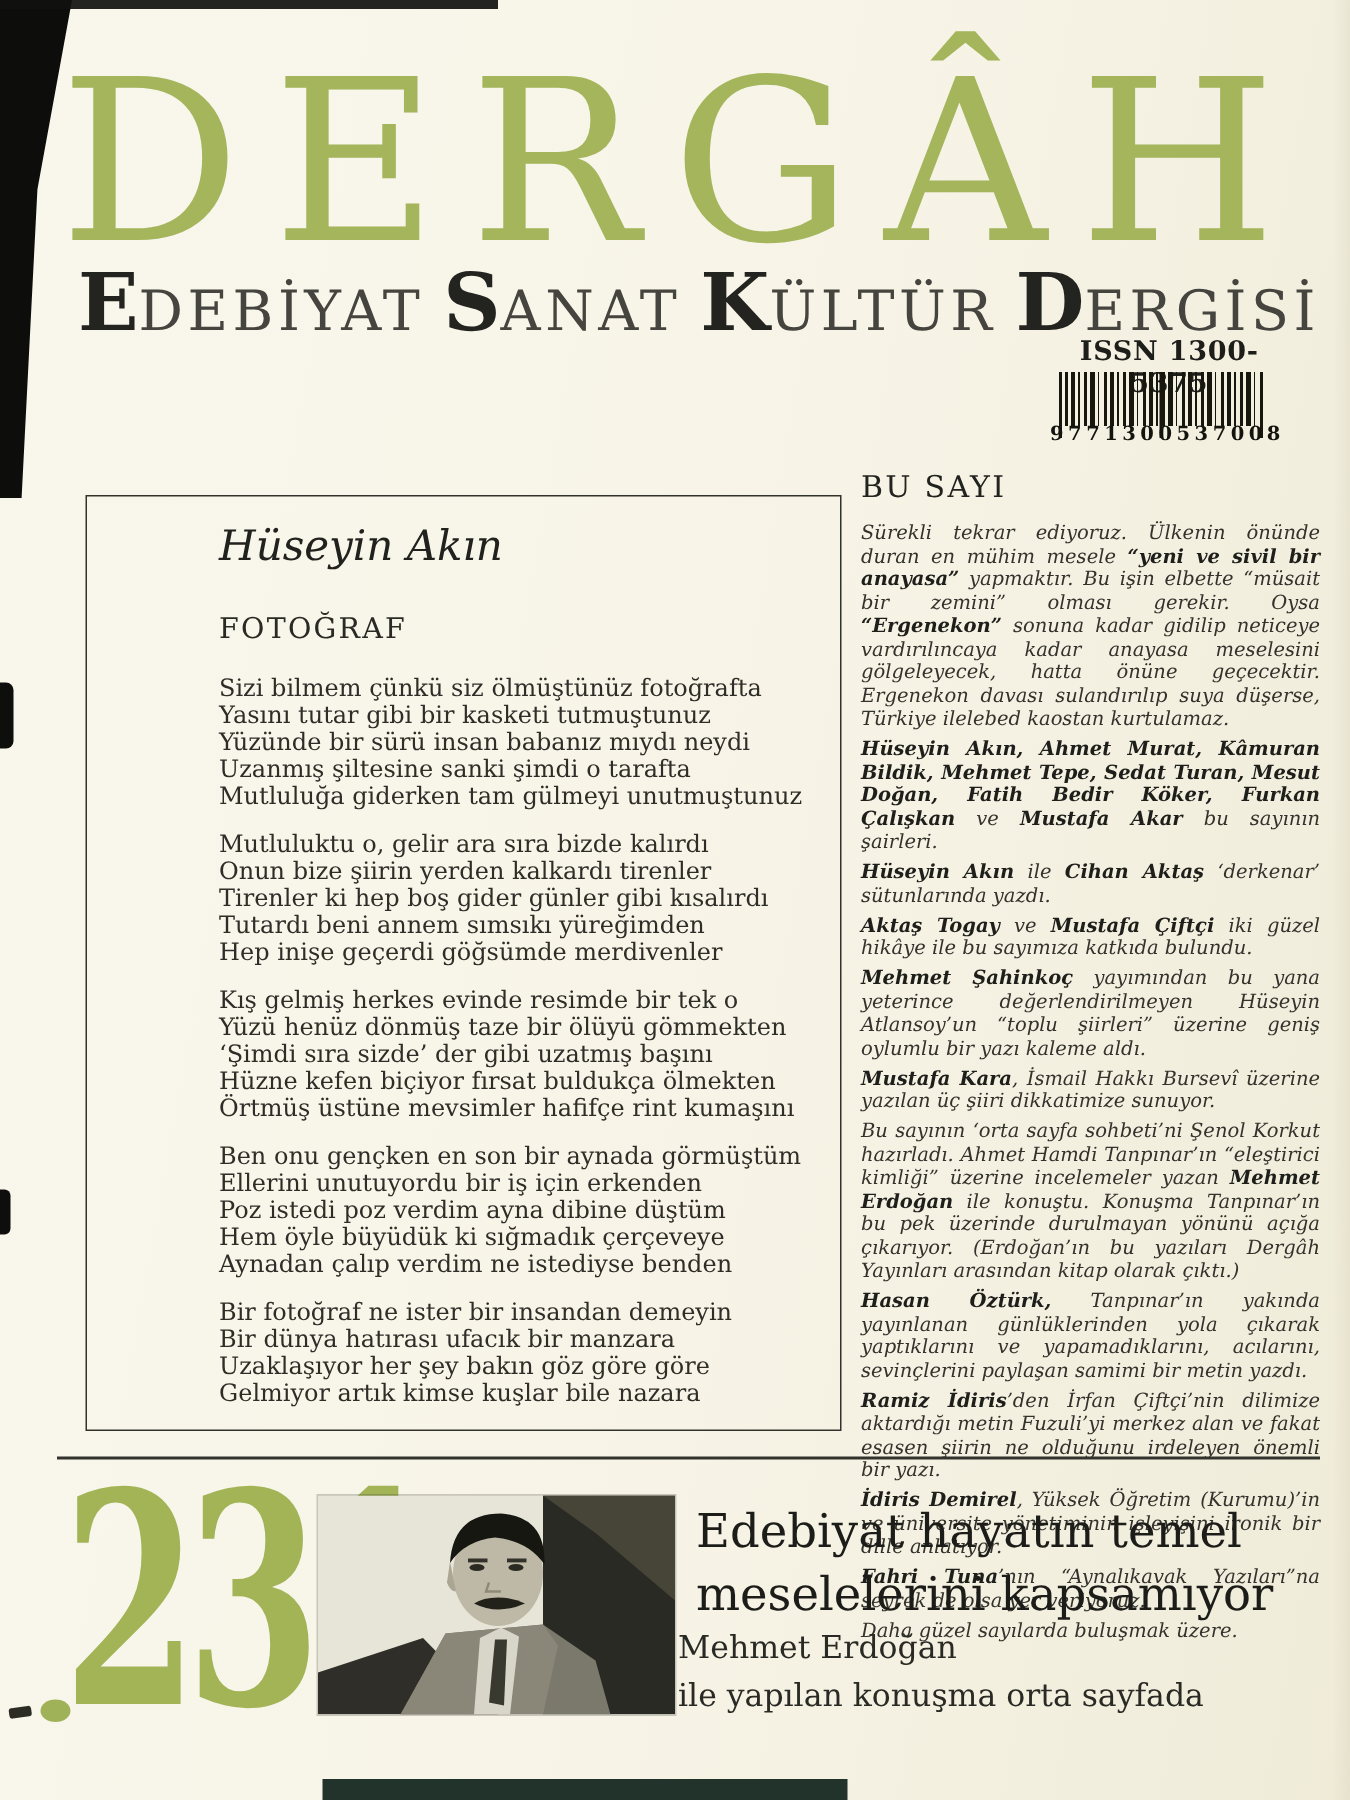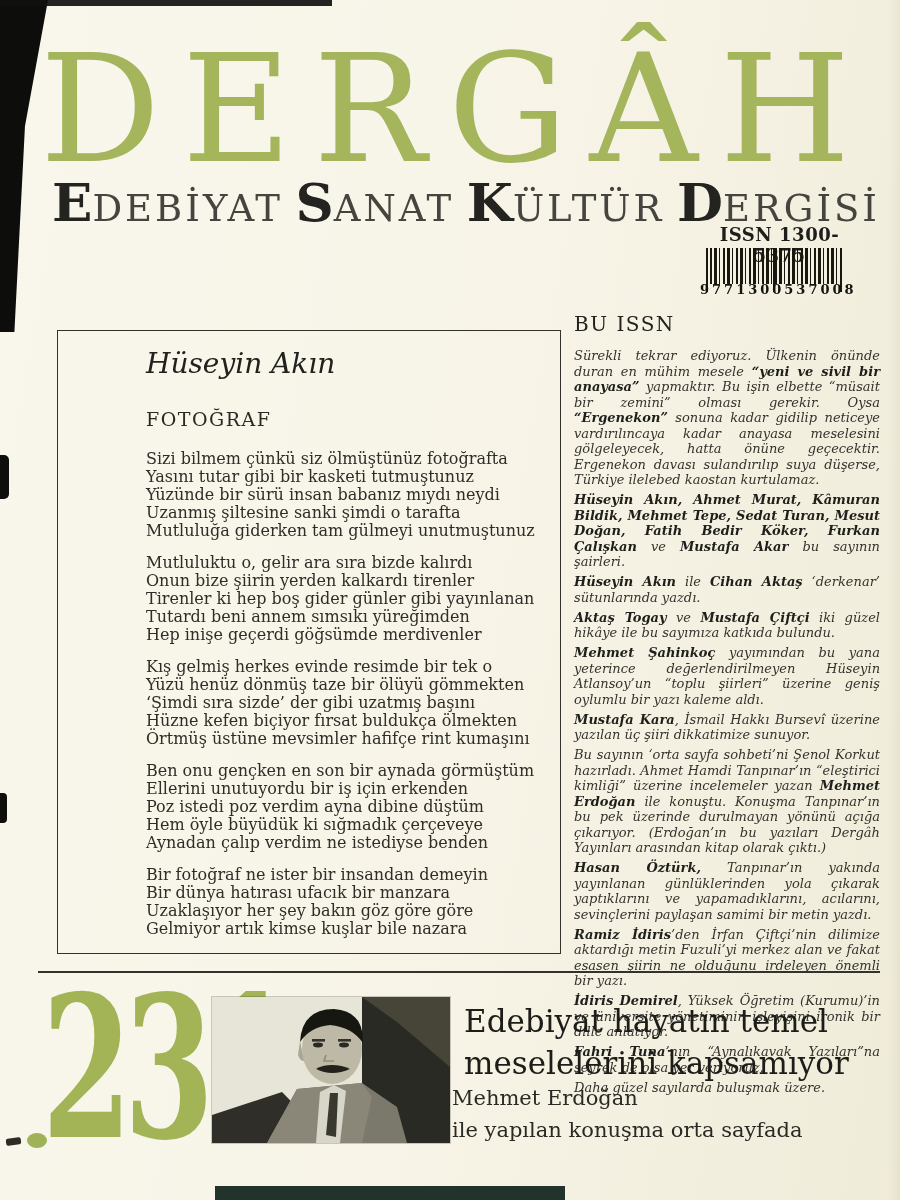--- a/index.html
+++ b/index.html
@@ -118,21 +118,21 @@
         <div class="stanza">
           <div class="pline">Sizi bilmem çünkü siz ölmüştünüz fotoğrafta</div>
           <div class="pline">Yasını tutar gibi bir kasketi tutmuştunuz</div>
           <div class="pline">Yüzünde bir sürü insan babanız mıydı neydi</div>
           <div class="pline">Uzanmış şiltesine sanki şimdi o tarafta</div>
           <div class="pline">Mutluluğa giderken tam gülmeyi unutmuştunuz</div>
         </div>
         <div class="stanza">
           <div class="pline">Mutluluktu o, gelir ara sıra bizde kalırdı</div>
           <div class="pline">Onun bize şiirin yerden kalkardı tirenler</div>
-          <div class="pline">Tirenler ki hep boş gider günler gibi yayınlanan</div>
+          <div class="pline">Tirenler ki hep boş gider günler gibi kısalırdı</div>
           <div class="pline">Tutardı beni annem sımsıkı yüreğimden</div>
           <div class="pline">Hep inişe geçerdi göğsümde merdivenler</div>
         </div>
         <div class="stanza">
           <div class="pline">Kış gelmiş herkes evinde resimde bir tek o</div>
           <div class="pline">Yüzü henüz dönmüş taze bir ölüyü gömmekten</div>
           <div class="pline">‘Şimdi sıra sizde’ der gibi uzatmış başını</div>
           <div class="pline">Hüzne kefen biçiyor fırsat buldukça ölmekten</div>
           <div class="pline">Örtmüş üstüne mevsimler hafifçe rint kumaşını</div>
         </div>
@@ -146,21 +146,21 @@
         <div class="stanza">
           <div class="pline">Bir fotoğraf ne ister bir insandan demeyin</div>
           <div class="pline">Bir dünya hatırası ufacık bir manzara</div>
           <div class="pline">Uzaklaşıyor her şey bakın göz göre göre</div>
           <div class="pline">Gelmiyor artık kimse kuşlar bile nazara</div>
         </div>
       </div>
   </div>
 
   <div class="bu-sayi">
-    <p class="bs-heading">BU ISSN</p>
+    <p class="bs-heading">BU SAYI</p>
     <div>
         <p class="bs-par"><span>Sürekli tekrar ediyoruz. Ülkenin önünde duran en mühim mesele </span><span class="bold">“yeni ve sivil bir anayasa”</span><span> yapmaktır. Bu işin elbette “müsait bir zemini” olması gerekir. Oysa </span><span class="bold">“Ergenekon”</span><span> sonuna kadar gidilip neticeye vardırılıncaya kadar anayasa meselesini gölgeleyecek, hatta önüne geçecektir. Ergenekon davası sulandırılıp suya düşerse, Türkiye ilelebed kaostan kurtulamaz.</span></p>
         <p class="bs-par"><span class="bold">Hüseyin Akın, Ahmet Murat, Kâmuran Bildik, Mehmet Tepe, Sedat Turan, Mesut Doğan, Fatih Bedir Köker, Furkan Çalışkan</span><span> ve </span><span class="bold">Mustafa Akar</span><span> bu sayının şairleri.</span></p>
         <p class="bs-par"><span class="bold">Hüseyin Akın</span><span> ile </span><span class="bold">Cihan Aktaş</span><span> ‘derkenar’ sütunlarında yazdı.</span></p>
         <p class="bs-par"><span class="bold">Aktaş Togay</span><span> ve </span><span class="bold">Mustafa Çiftçi</span><span> iki güzel hikâye ile bu sayımıza katkıda bulundu.</span></p>
         <p class="bs-par"><span class="bold">Mehmet Şahinkoç</span><span> yayımından bu yana yeterince değerlendirilmeyen Hüseyin Atlansoy’un “toplu şiirleri” üzerine geniş oylumlu bir yazı kaleme aldı.</span></p>
         <p class="bs-par"><span class="bold">Mustafa Kara</span><span>, İsmail Hakkı Bursevî üzerine yazılan üç şiiri dikkatimize sunuyor.</span></p>
         <p class="bs-par"><span>Bu sayının ‘orta sayfa sohbeti’ni Şenol Korkut hazırladı. Ahmet Hamdi Tanpınar’ın “eleştirici kimliği” üzerine incelemeler yazan </span><span class="bold">Mehmet Erdoğan</span><span> ile konuştu. Konuşma Tanpınar’ın bu pek üzerinde durulmayan yönünü açığa çıkarıyor. (Erdoğan’ın bu yazıları Dergâh Yayınları arasından kitap olarak çıktı.)</span></p>
         <p class="bs-par"><span class="bold">Hasan Öztürk,</span><span> Tanpınar’ın yakında yayınlanan günlüklerinden yola çıkarak yaptıklarını ve yapamadıklarını, acılarını, sevinçlerini paylaşan samimi bir metin yazdı.</span></p>
         <p class="bs-par"><span class="bold">Ramiz İdiris</span><span>’den İrfan Çiftçi’nin dilimize aktardığı metin Fuzuli’yi merkez alan ve fakat esasen şiirin ne olduğunu irdeleyen önemli bir yazı.</span></p>

